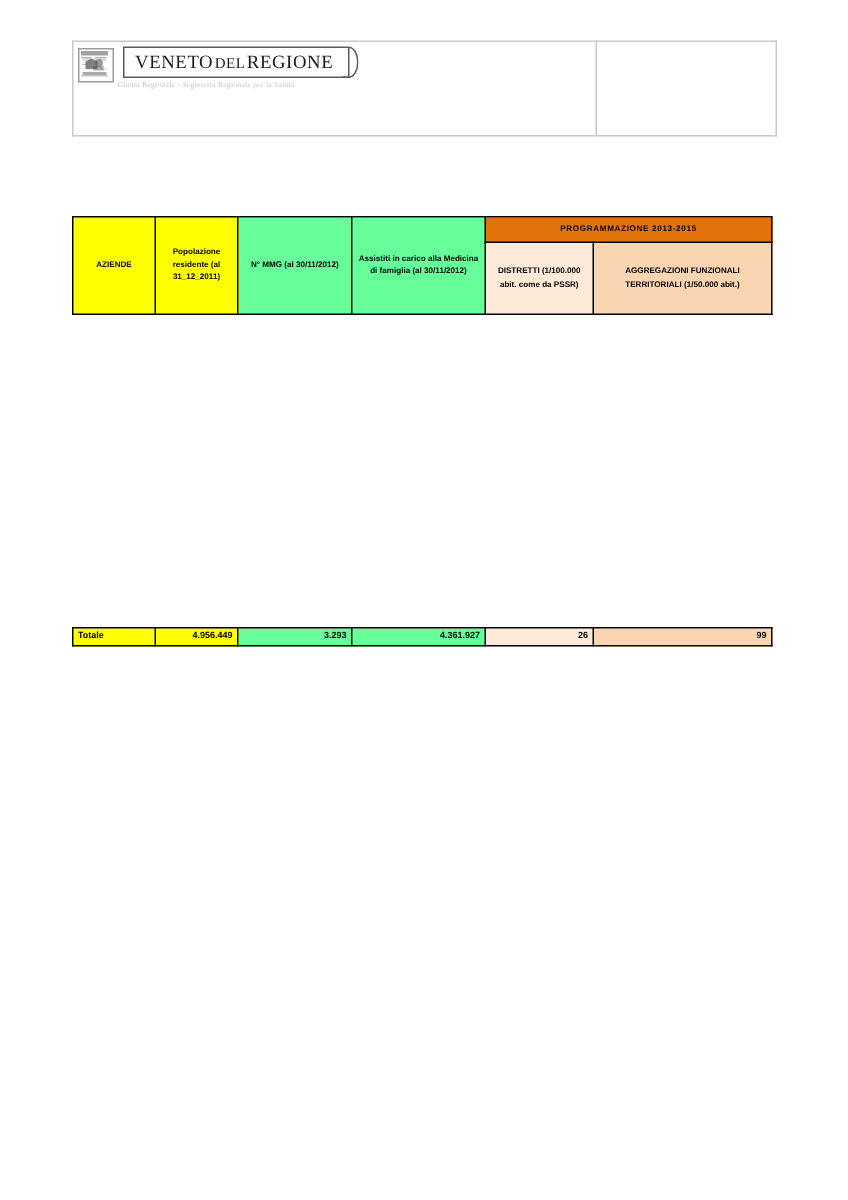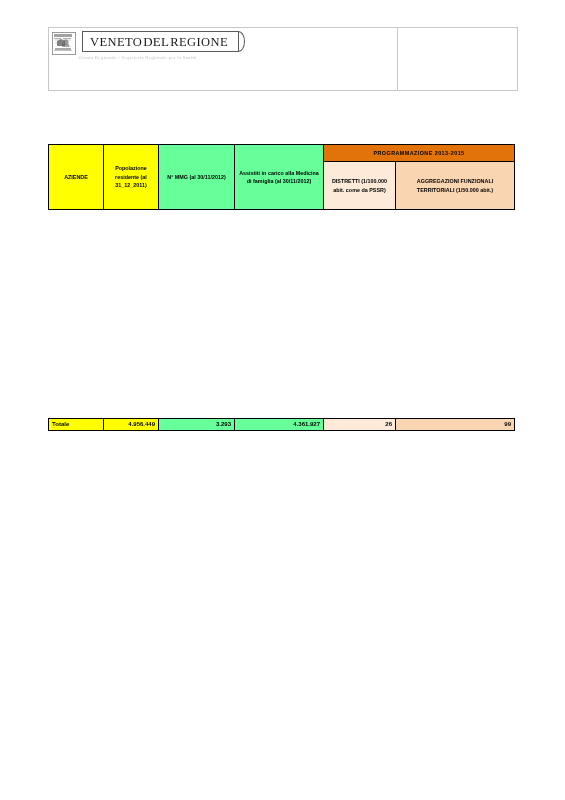--- a/index.html
+++ b/index.html
@@ -73,21 +73,21 @@
   }
   .wordmark {
     font-family: "Liberation Serif", serif;
     font-size: 12.5px;
     letter-spacing: 0.4px;
     color: #1a1a1a;
     white-space: nowrap;
     line-height: 1;
   }
   .wordmark .small {
-    font-size: 13px;
+    font-size: 10px;
     letter-spacing: 0.3px;
     padding: 0 1px;
   }
   
   .wordmark-tail {
     position: absolute;
     right: -7px;
     top: -1px;
     width: 10px;
     height: 19px;

